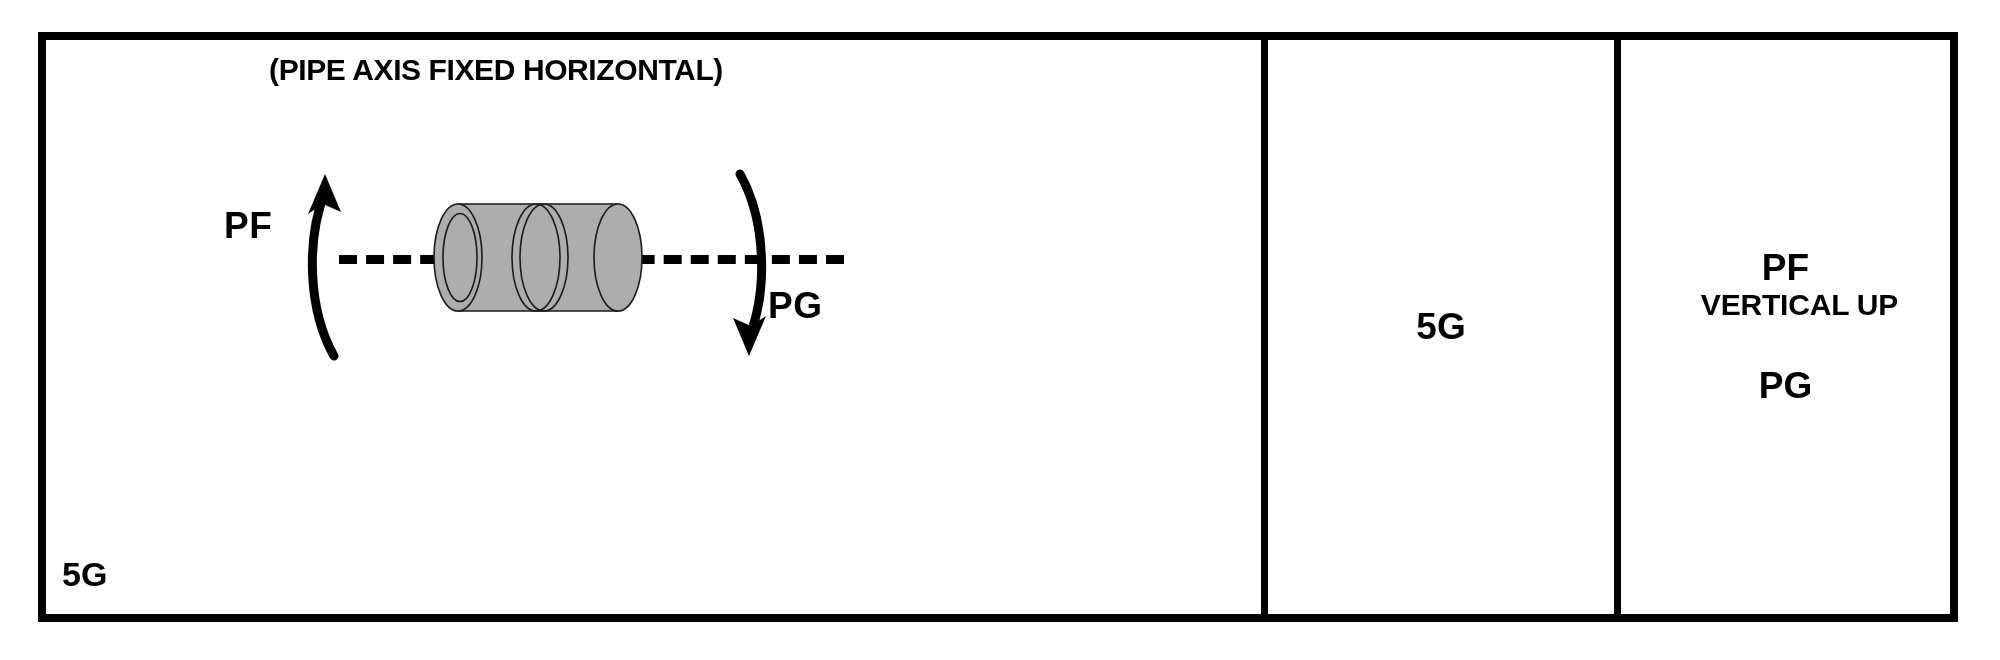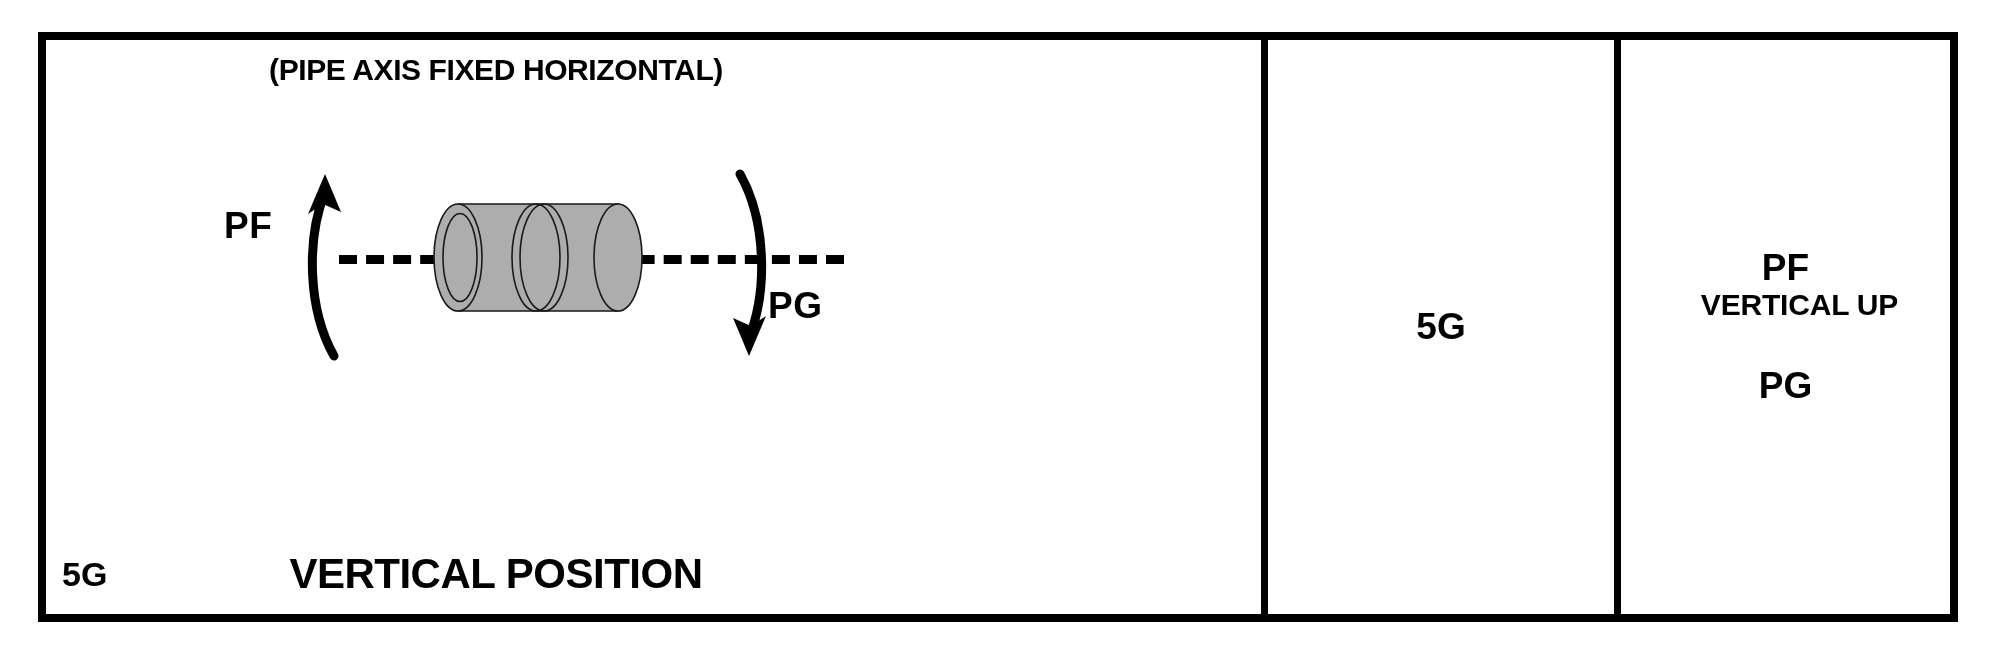--- a/index.html
+++ b/index.html
@@ -234,21 +234,20 @@
         <ellipse cx="118" cy="57.5" rx="24" ry="53.5" fill="none" stroke="#1A1A1A" stroke-width="1.6"></ellipse>
         <ellipse cx="126" cy="57.5" rx="24" ry="53.5" fill="none" stroke="#1A1A1A" stroke-width="1.6"></ellipse>
 
         <ellipse cx="40" cy="57.5" rx="24" ry="53.5" fill="#ADADAD" stroke="#1A1A1A" stroke-width="1.6"></ellipse>
 
         <ellipse cx="42" cy="57.5" rx="17" ry="44" fill="#ADADAD" stroke="#1A1A1A" stroke-width="1.6"></ellipse>
       </svg>
     </div>
 
     <div class="bottom-code">5G</div>
-    <div class="bottom-title">VERTICAL POSITION</div>
   </div>
 
   <div class="cell-code">
     <span class="code-text">5G</span>
   </div>
 
   <div class="cell-desc">
     <div class="desc-group">
       <div class="desc-code">PF</div>
       <div class="desc-text">VERTICAL UP</div>

